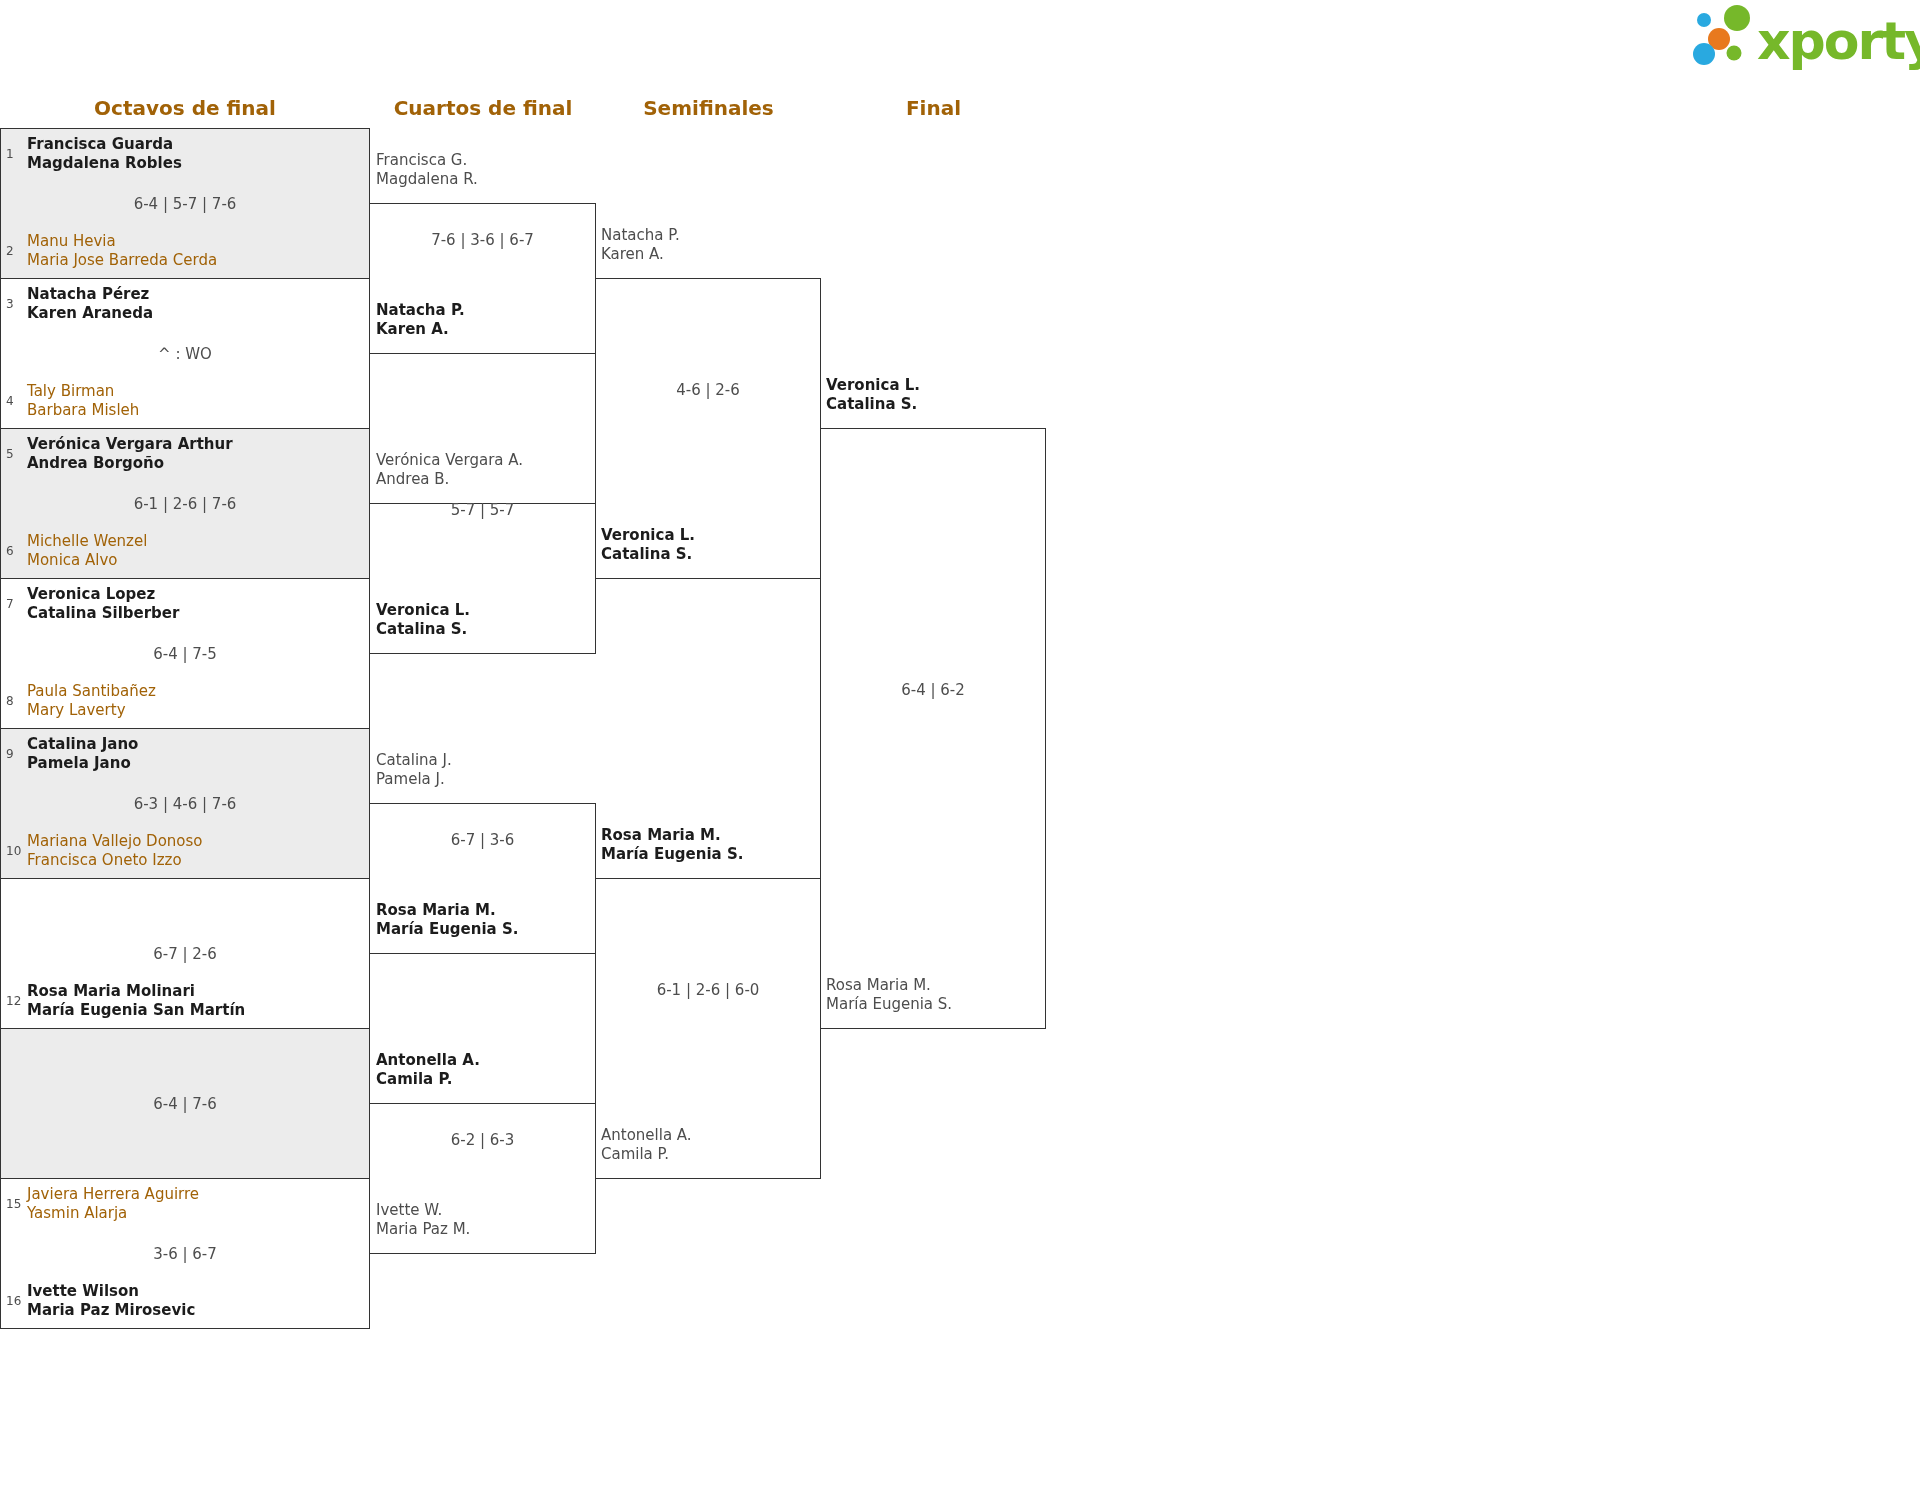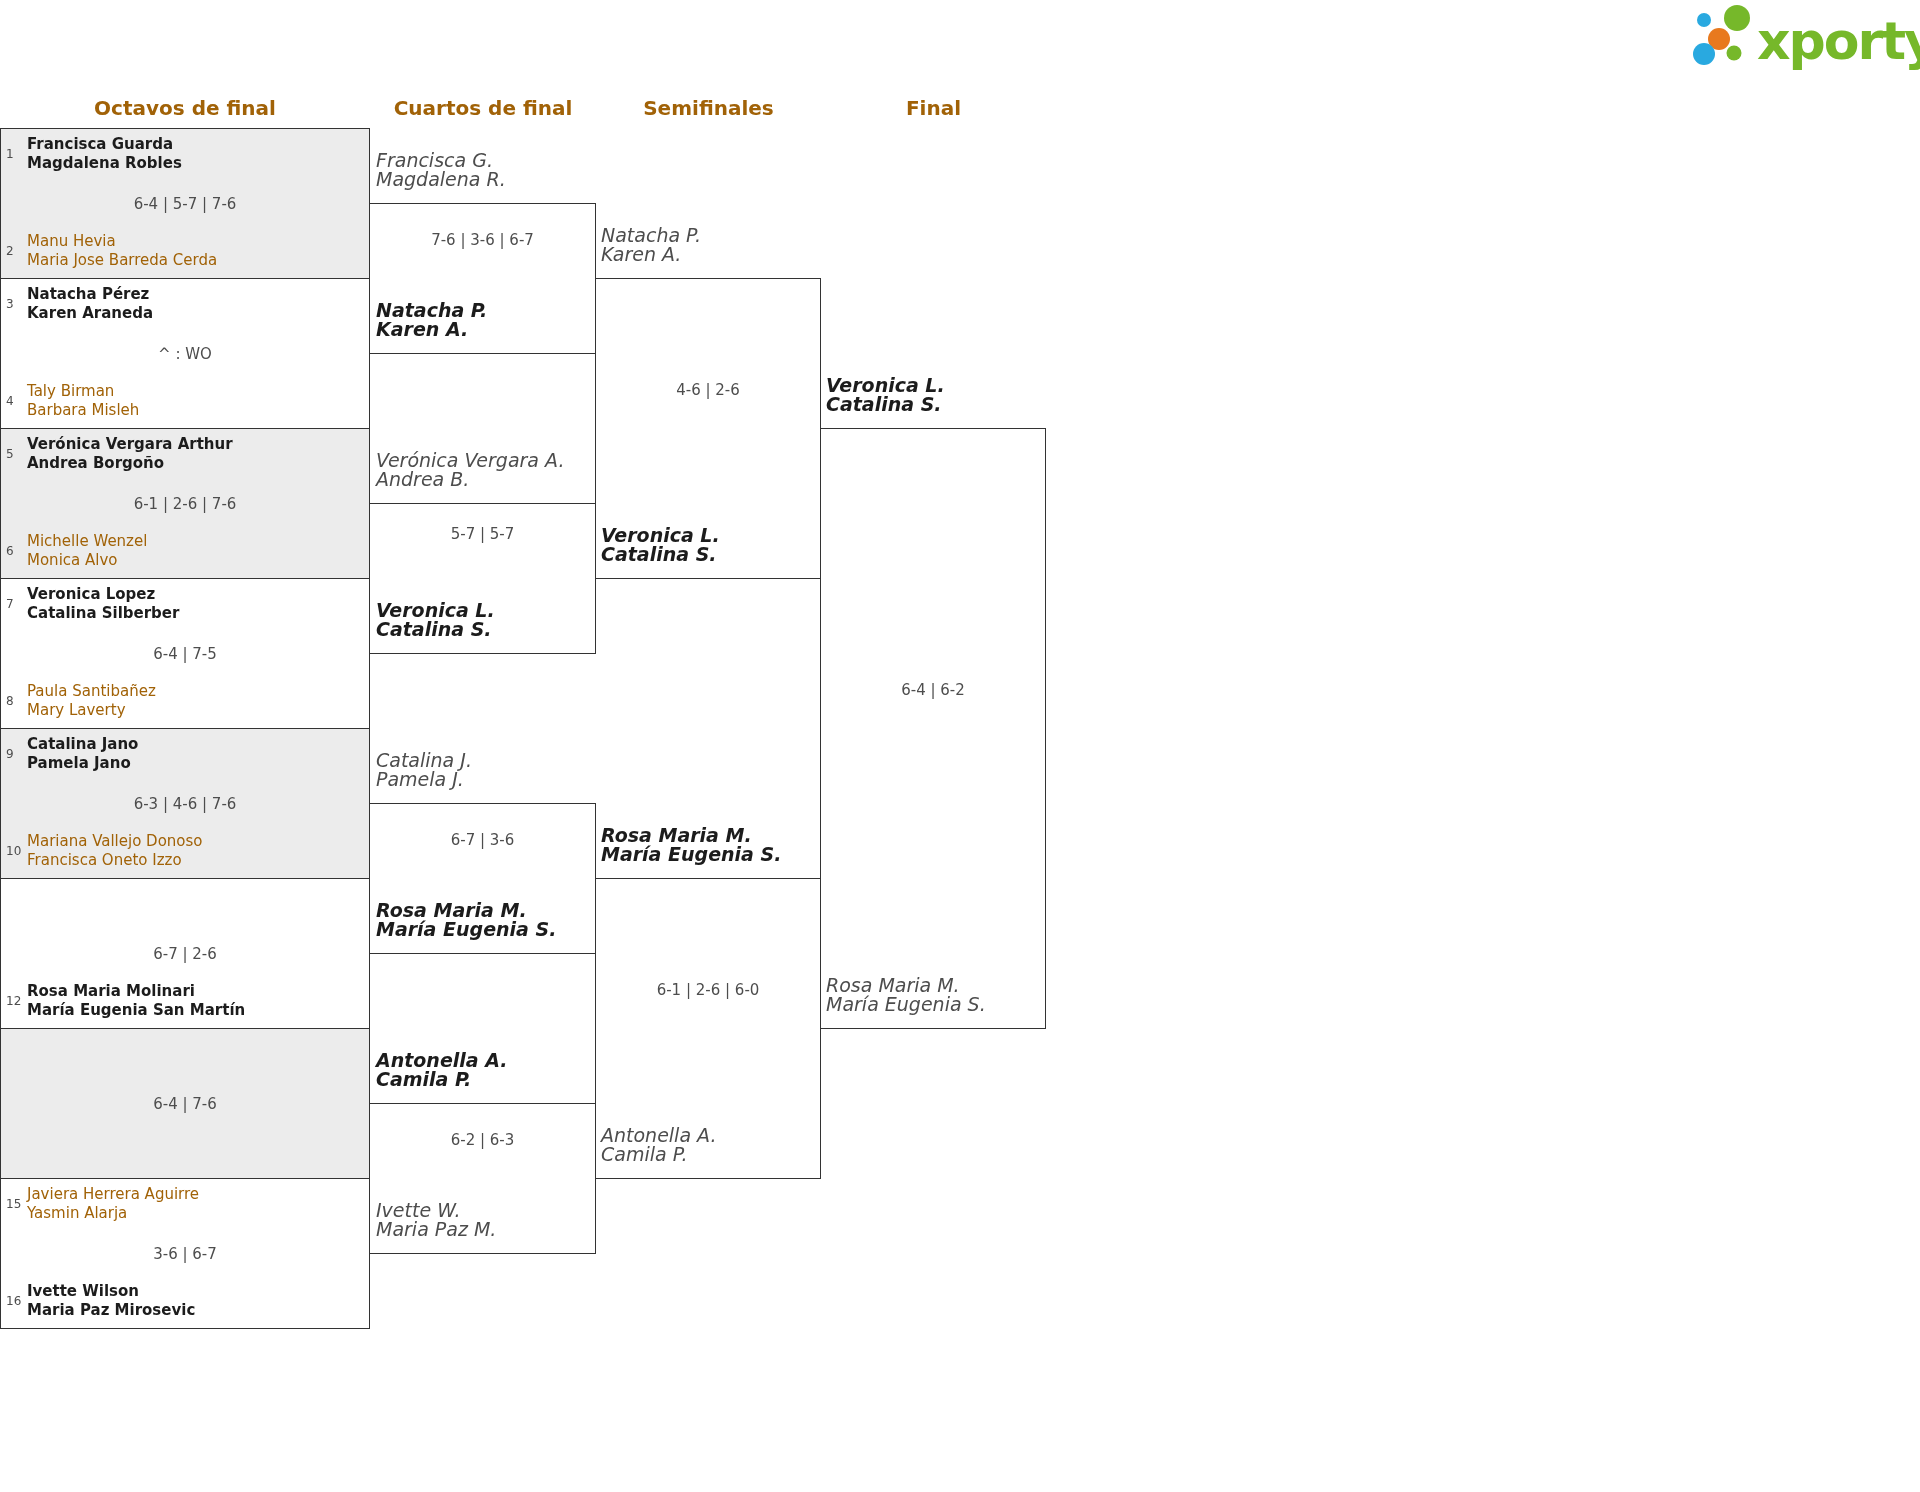--- a/index.html
+++ b/index.html
@@ -18,21 +18,21 @@
        box-sizing:border-box;background:#fff;}
   .r16.alt{background:#ececec;}
   .team{position:absolute;left:5px;right:6px;display:flex;align-items:center;}
   .team.top{top:6px;} .team.bot{bottom:8px;}
   .seed{width:16px;flex:none;font-size:12px;color:#4d4d4d;}
   .names{margin-left:5px;font-size:15px;line-height:19px;color:#a16207;}
   .score{position:absolute;left:0;right:0;top:50%;transform:translateY(-50%);
          text-align:center;font-size:15px;color:#4d4d4d;}
   
   .rect{position:absolute;border:1px solid #333;box-sizing:border-box;background:transparent;}
-  .plabel{position:absolute;width:215px;font-size:19px;line-height:19px;color:#4d4d4d;font-style:italic;}
+  .plabel{position:absolute;width:215px;font-size:15px;line-height:19px;color:#4d4d4d;}
   .rscore{position:absolute;height:19px;line-height:19px;text-align:center;
           font-size:15px;color:#4d4d4d;}
   .winner{font-weight:700;color:#1c1c1c;}
 </style>
 </head>
 <body>
 
 <div class="page">
 
 
@@ -136,21 +136,21 @@
     </div>
   </div>
 
   <div class="rect" style="left:369px;top:203px;width:227px;height:151px"></div>
   <div class="plabel" style="left:376px;top:151px"><span>Francisca G.</span><br><span>Magdalena R.</span></div>
   <div class="rscore" style="left:369px;top:231px;width:227px">7-6 | 3-6 | 6-7</div>
   <div class="plabel winner" style="left:376px;top:301px"><span>Natacha P.</span><br><span>Karen A.</span></div>
 
   <div class="rect" style="left:369px;top:503px;width:227px;height:151px"></div>
   <div class="plabel" style="left:376px;top:451px"><span>Verónica Vergara A.</span><br><span>Andrea B.</span></div>
-  <div class="rscore" style="left:369px;top:525px;width:227px">5-7 | 5-7</div>
+  <div class="rscore" style="left:369px;top:501px;width:227px">5-7 | 5-7</div>
   <div class="plabel winner" style="left:376px;top:601px"><span>Veronica L.</span><br><span>Catalina S.</span></div>
 
   <div class="rect" style="left:369px;top:803px;width:227px;height:151px"></div>
   <div class="plabel" style="left:376px;top:751px"><span>Catalina J.</span><br><span>Pamela J.</span></div>
   <div class="rscore" style="left:369px;top:831px;width:227px">6-7 | 3-6</div>
   <div class="plabel winner" style="left:376px;top:901px"><span>Rosa Maria M.</span><br><span>María Eugenia S.</span></div>
 
   <div class="rect" style="left:369px;top:1103px;width:227px;height:151px"></div>
   <div class="plabel winner" style="left:376px;top:1051px"><span>Antonella A.</span><br><span>Camila P.</span></div>
   <div class="rscore" style="left:369px;top:1131px;width:227px">6-2 | 6-3</div>

